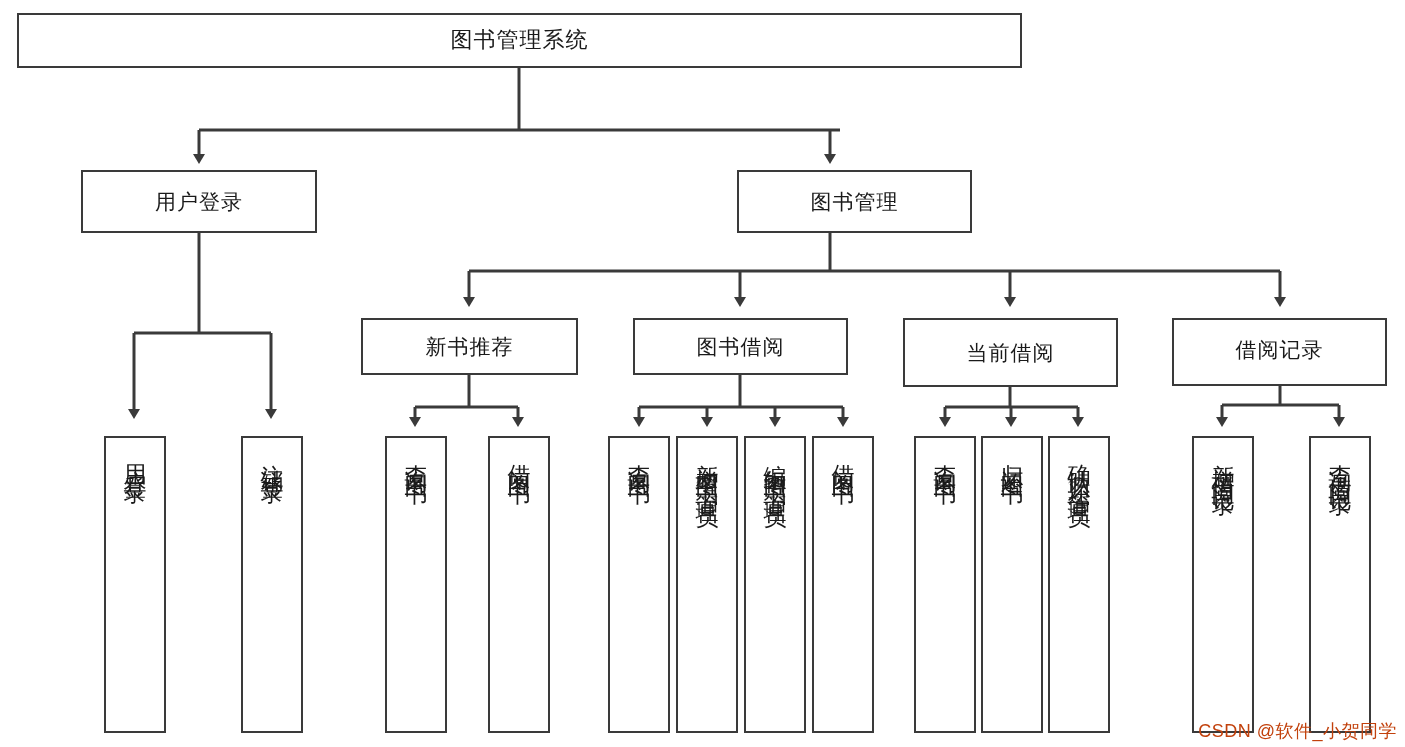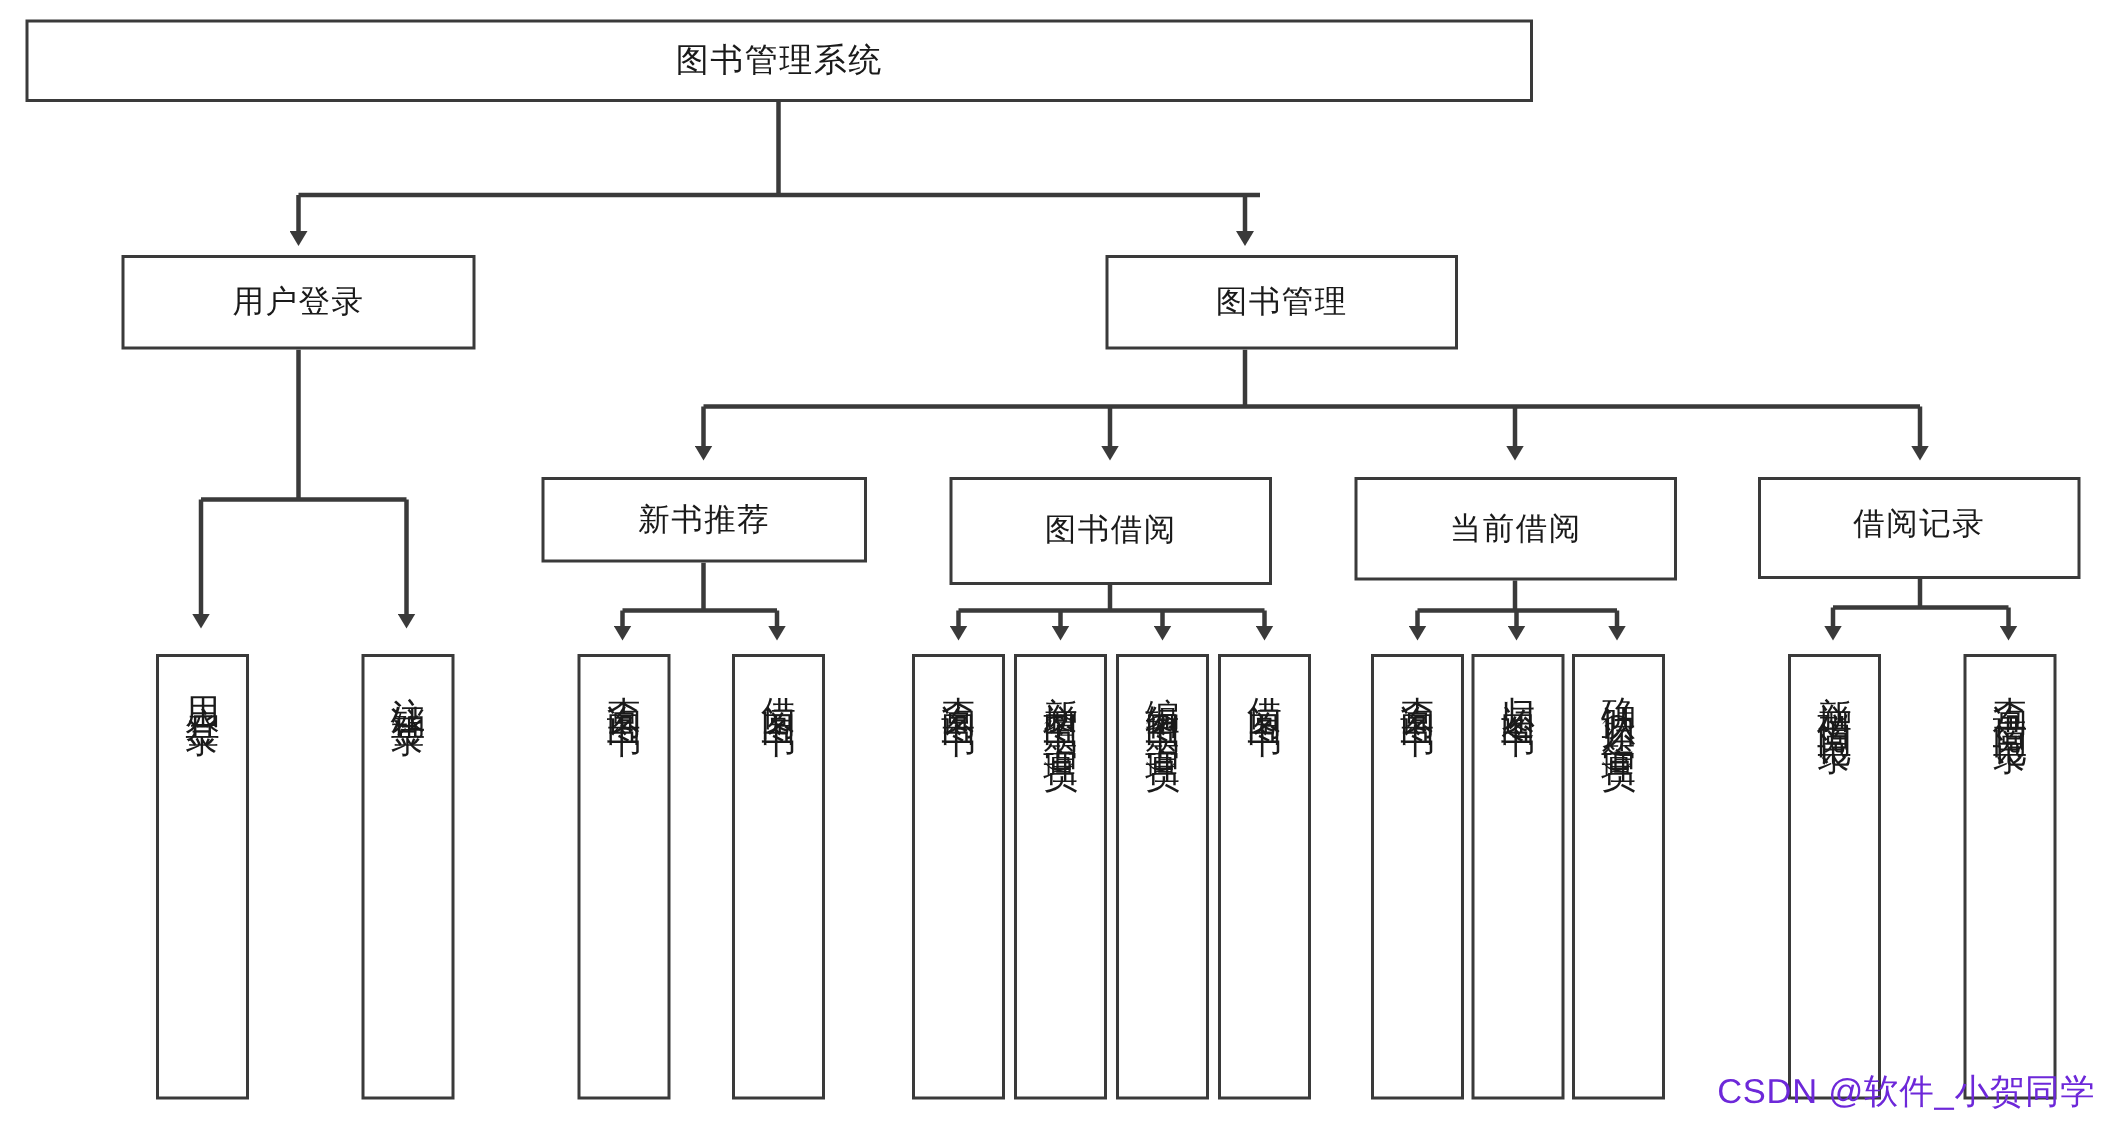--- a/index.html
+++ b/index.html
@@ -52,22 +52,22 @@
     font-size: 23px;
     letter-spacing: 6px;
     line-height: 1;
     color: #1a1a1a;
     white-space: nowrap;
   }
   .watermark {
     position: absolute;
     right: 8px;
     bottom: 4px;
-    font-size: 23px;
-    color: #6d28d9;
+    font-size: 18px;
+    color: #c2410c;
     letter-spacing: 0.5px;
     white-space: nowrap;
   }
 </style>
 </head>
 <body>
 
 <div id="stage">
 
   <svg id="diagram-svg" viewBox="0 0 1405 747" xmlns="http://www.w3.org/2000/svg">
@@ -130,21 +130,21 @@
   </div>
 
   <div class="node node-h" style="left:712px; top:170px; width:235px; height:63px;margin-left:25px;">
     <span>图书管理</span>
   </div>
 
   <div class="node node-h" style="left:361px; top:318px; width:217px; height:57px;">
     <span>新书推荐</span>
   </div>
 
-  <div class="node node-h" style="left:633px; top:318px; width:215px; height:72px;">
+  <div class="node node-h" style="left:633px; top:318px; width:215px; height:57px;">
     <span>图书借阅</span>
   </div>
 
   <div class="node node-h" style="left:903px; top:318px; width:215px; height:69px;">
     <span>当前借阅</span>
   </div>
 
   <div class="node node-h" style="left:1172px; top:318px; width:215px; height:68px;font-family:Liberation Mono, monospace;">
     <span>借阅记录</span>
   </div>

